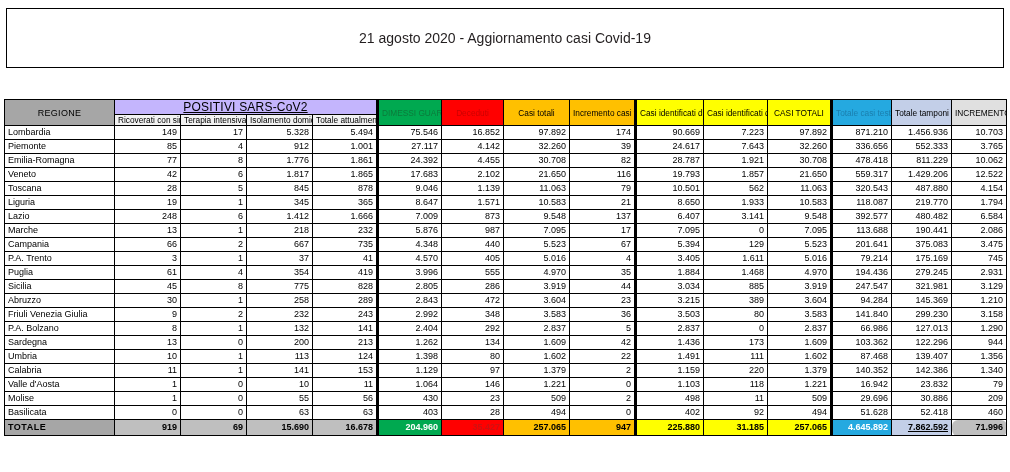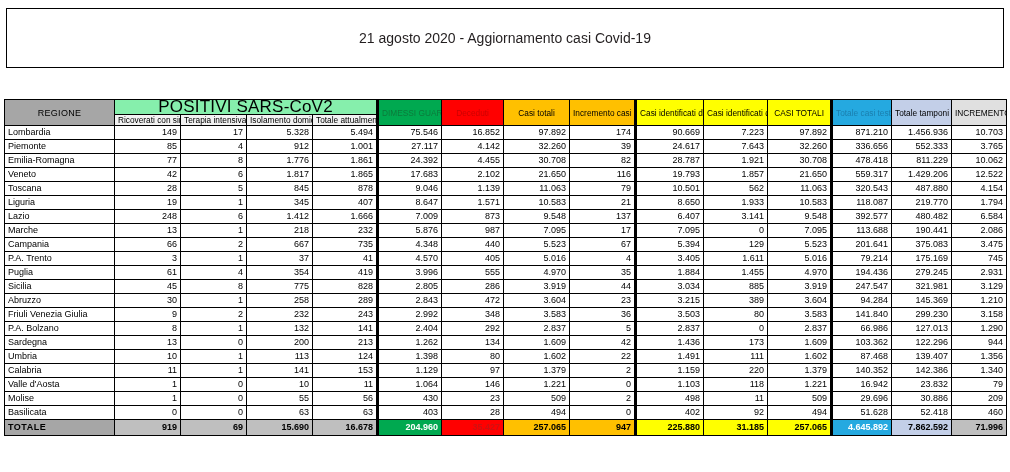--- a/index.html
+++ b/index.html
@@ -65,24 +65,25 @@
   .hdr {
     text-align: center;
     vertical-align: middle;
     font-weight: bold;
     font-size: 8.3px;
     line-height: 10px;
     white-space: normal;
     word-wrap: break-word;
   }
   .grp-title {
-    background: #86efac;
-    font-size: 17px;
+    background: #c4b5fd;
+    font-size: 12px;
     letter-spacing: .2px;
     height: 14px;
+    text-decoration: underline;
   }
   .h-regione { background:#a6a6a6; font-size:9px; letter-spacing:.3px; }
   .h-plain   { background:#f2f2f2; }
   .h-green   { background:#00a950; color:#0b7a3b; }
   .h-red     { background:#ff0000; color:#cc0000; }
   .h-orange  { background:#ffc000; color:#000; }
   .h-yellow  { background:#ffff00; color:#000; }
   .h-cyan    { background:#25a9e0; color:#1b7fae; }
   .h-lblue   { background:#c3cfe8; color:#000; }
   .h-gray    { background:#e0e0e0; color:#000; }
@@ -120,22 +121,22 @@
   tr.total td.region {
     background: #a6a6a6;
     letter-spacing: .5px;
   }
   .t-gray   { background:#bfbfbf !important; }
   .t-green  { background:#00a950 !important; color:#ffffff;margin-top:6px; }
   .t-red    { background:#ff0000 !important; color:#cf1111; }
   .t-orange { background:#ffc000 !important; color:#000; }
   .t-yellow { background:#ffff00 !important; color:#000; }
   .t-cyan   { background:#25a9e0 !important; color:#ffffff; }
-  .t-lblue  { background:#c3cfe8 !important; color:#000; }
-  .t-gray2  { background:#bfbfbf !important; color:#000; }
+  .t-lblue  { background:#c3cfe8 !important; color:#000;text-decoration:underline; }
+  .t-gray2  { background:#bfbfbf !important; color:#000;border-radius:6px; }
 </style>
 </head>
 <body>
 
 <div id="title-box">
   <div class="t-line">21 agosto 2020 - Aggiornamento casi Covid-19</div>
 </div>
 
 <div id="table-wrap">
   <table class="covid">
@@ -262,21 +263,21 @@
           <td class="num sep-right">11.063</td>
           <td class="num ">320.543</td>
           <td class="num ">487.880</td>
           <td class="num ">4.154</td>
         </tr>
         <tr>
           <td class="region">Liguria</td>
           <td class="num ">19</td>
           <td class="num ">1</td>
           <td class="num ">345</td>
-          <td class="num ">407</td>
+          <td class="num ">365</td>
           <td class="num sep-left">8.647</td>
           <td class="num ">1.571</td>
           <td class="num ">10.583</td>
           <td class="num sep-right">21</td>
           <td class="num ">8.650</td>
           <td class="num ">1.933</td>
           <td class="num sep-right">10.583</td>
           <td class="num ">118.087</td>
           <td class="num ">219.770</td>
           <td class="num ">1.794</td>
@@ -353,21 +354,21 @@
           <td class="region">Puglia</td>
           <td class="num ">61</td>
           <td class="num ">4</td>
           <td class="num ">354</td>
           <td class="num ">419</td>
           <td class="num sep-left">3.996</td>
           <td class="num ">555</td>
           <td class="num ">4.970</td>
           <td class="num sep-right">35</td>
           <td class="num ">1.884</td>
-          <td class="num ">1.455</td>
+          <td class="num ">1.468</td>
           <td class="num sep-right">4.970</td>
           <td class="num ">194.436</td>
           <td class="num ">279.245</td>
           <td class="num ">2.931</td>
         </tr>
         <tr>
           <td class="region">Sicilia</td>
           <td class="num ">45</td>
           <td class="num ">8</td>
           <td class="num ">775</td>

